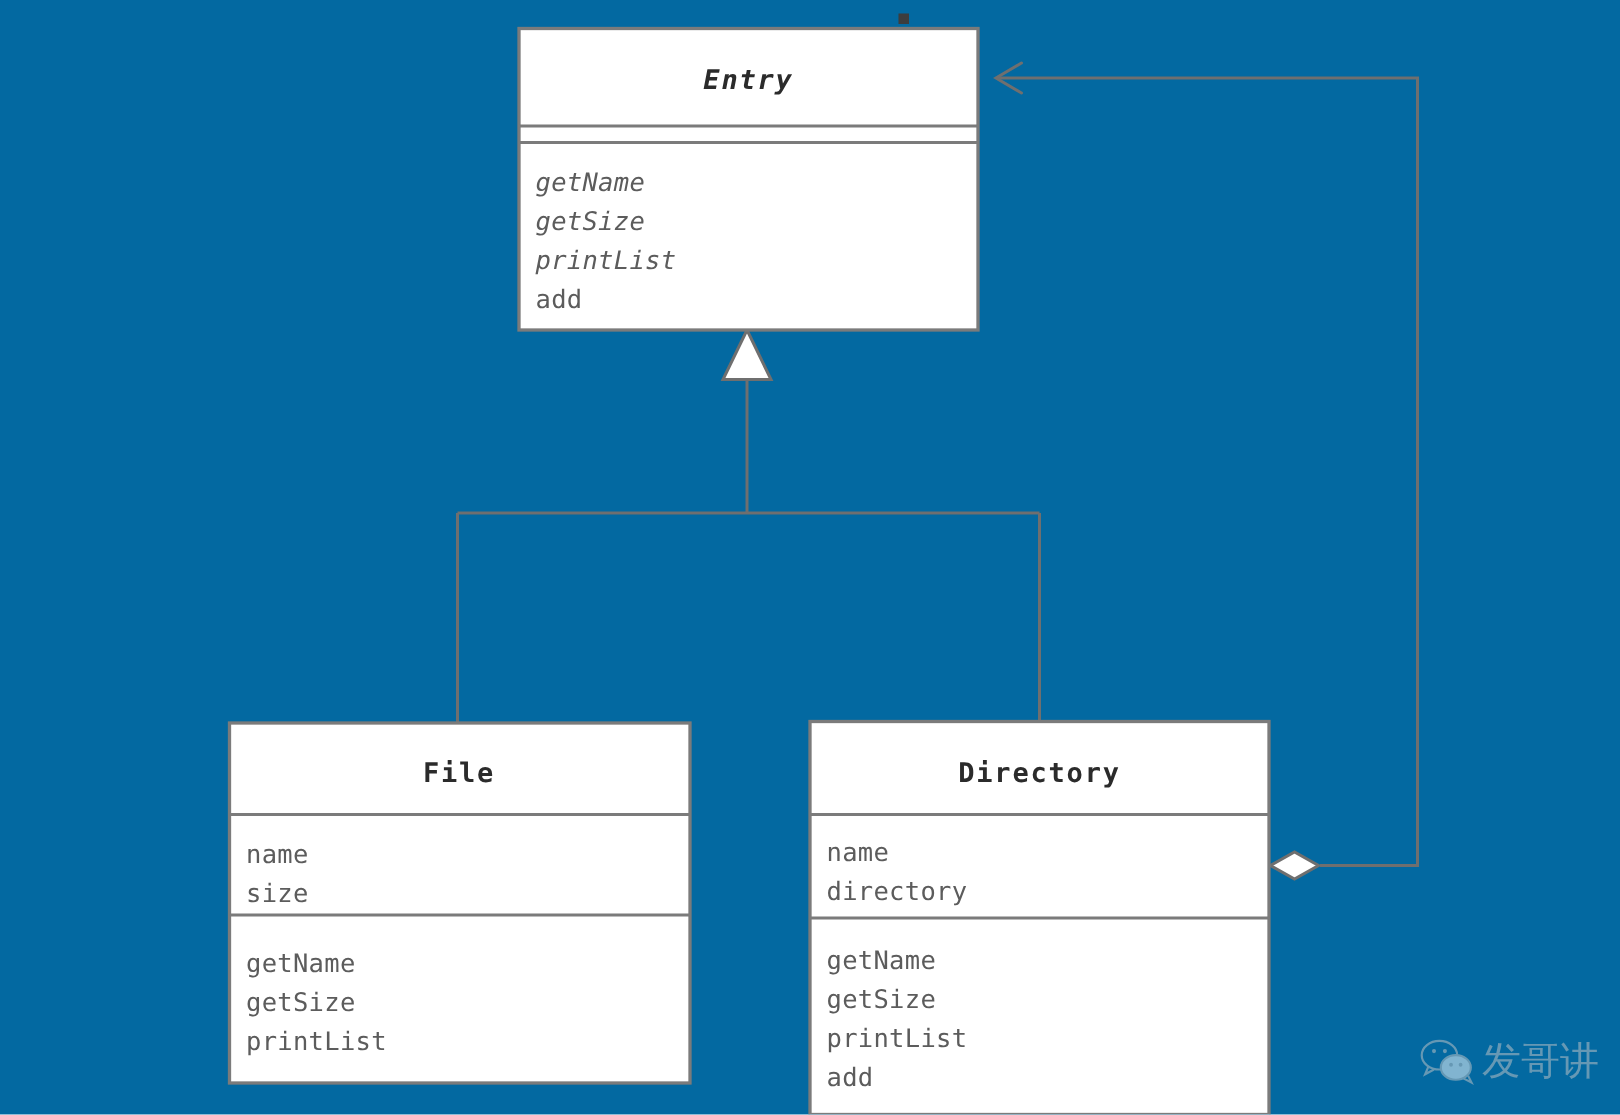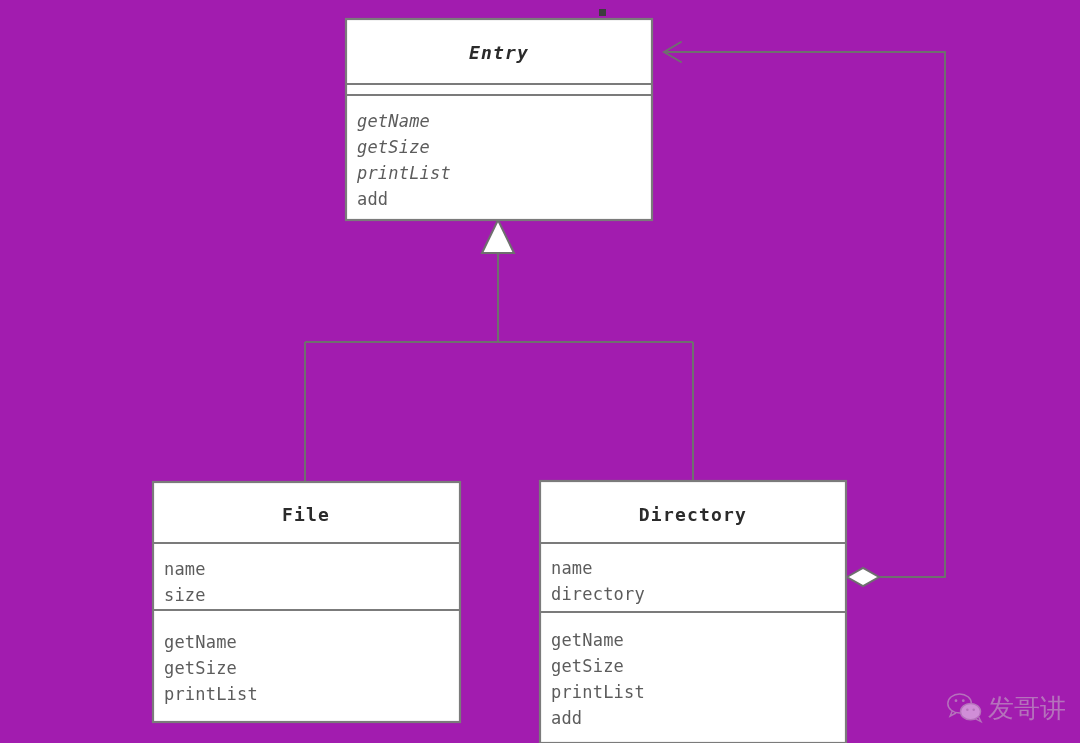--- a/index.html
+++ b/index.html
@@ -8,21 +8,21 @@
     padding: 0;
     background: #ffffff;
   }
   body {
     font-family: "Liberation Sans", sans-serif;
   }
   #canvas {
     position: relative;
     width: 1080px;
     height: 743px;
-    background: #a21caf;
+    background: #0369a1;
     overflow: hidden;
   }
   svg#diagram {
     position: absolute;
     left: 0;
     top: 0;
     width: 1080px;
     height: 743px;
   }
   

